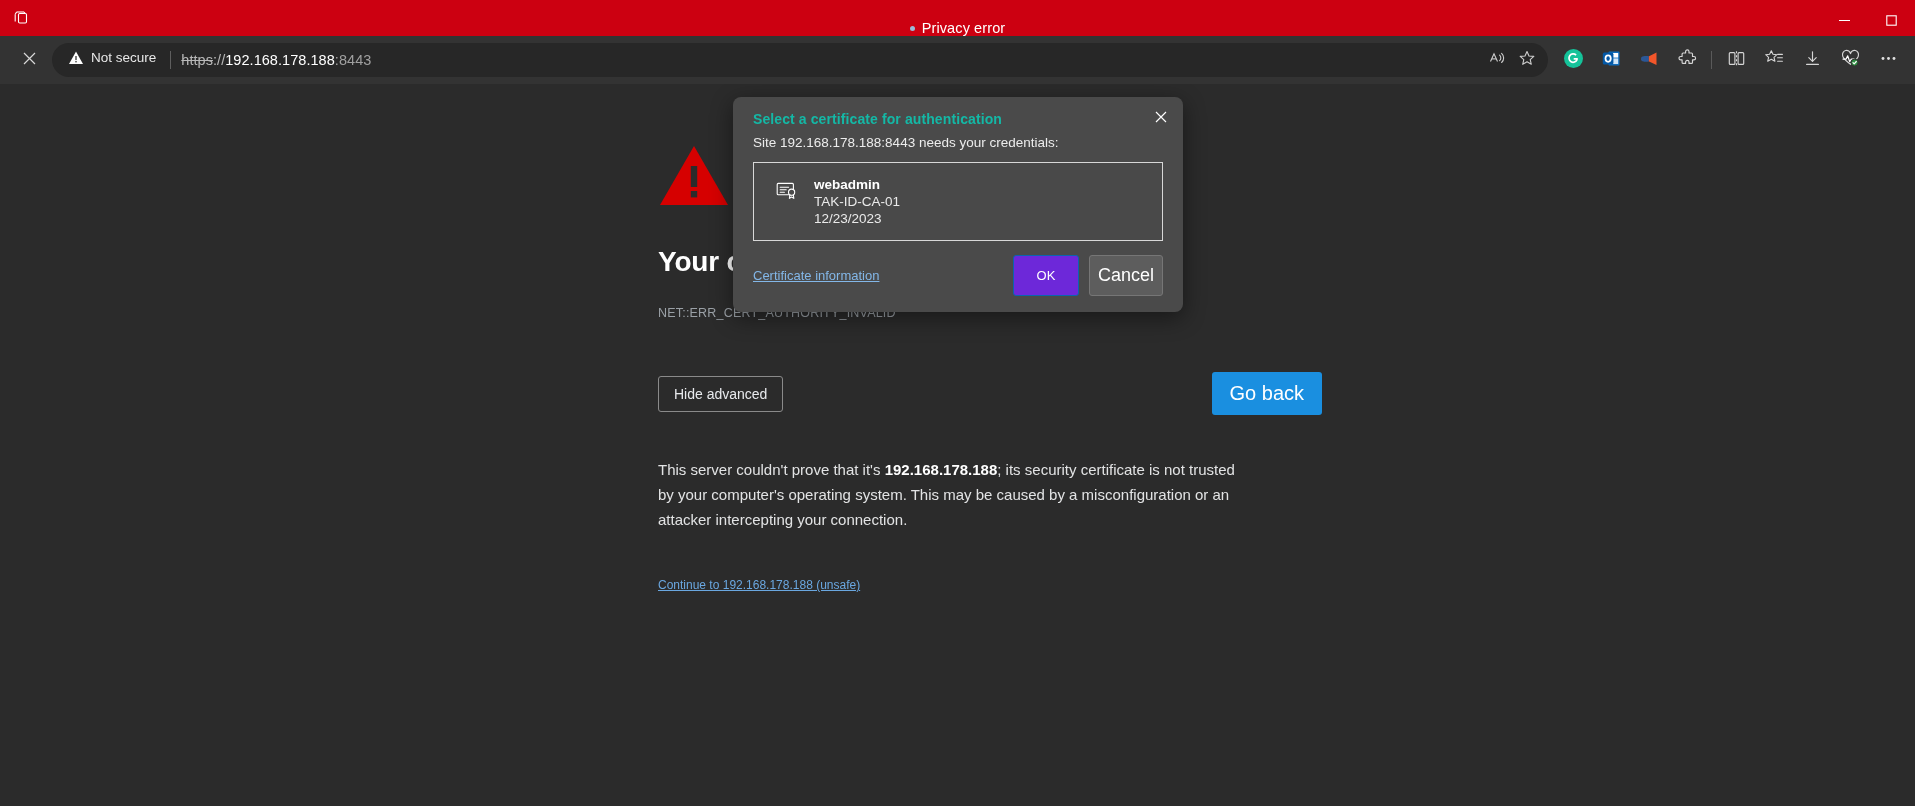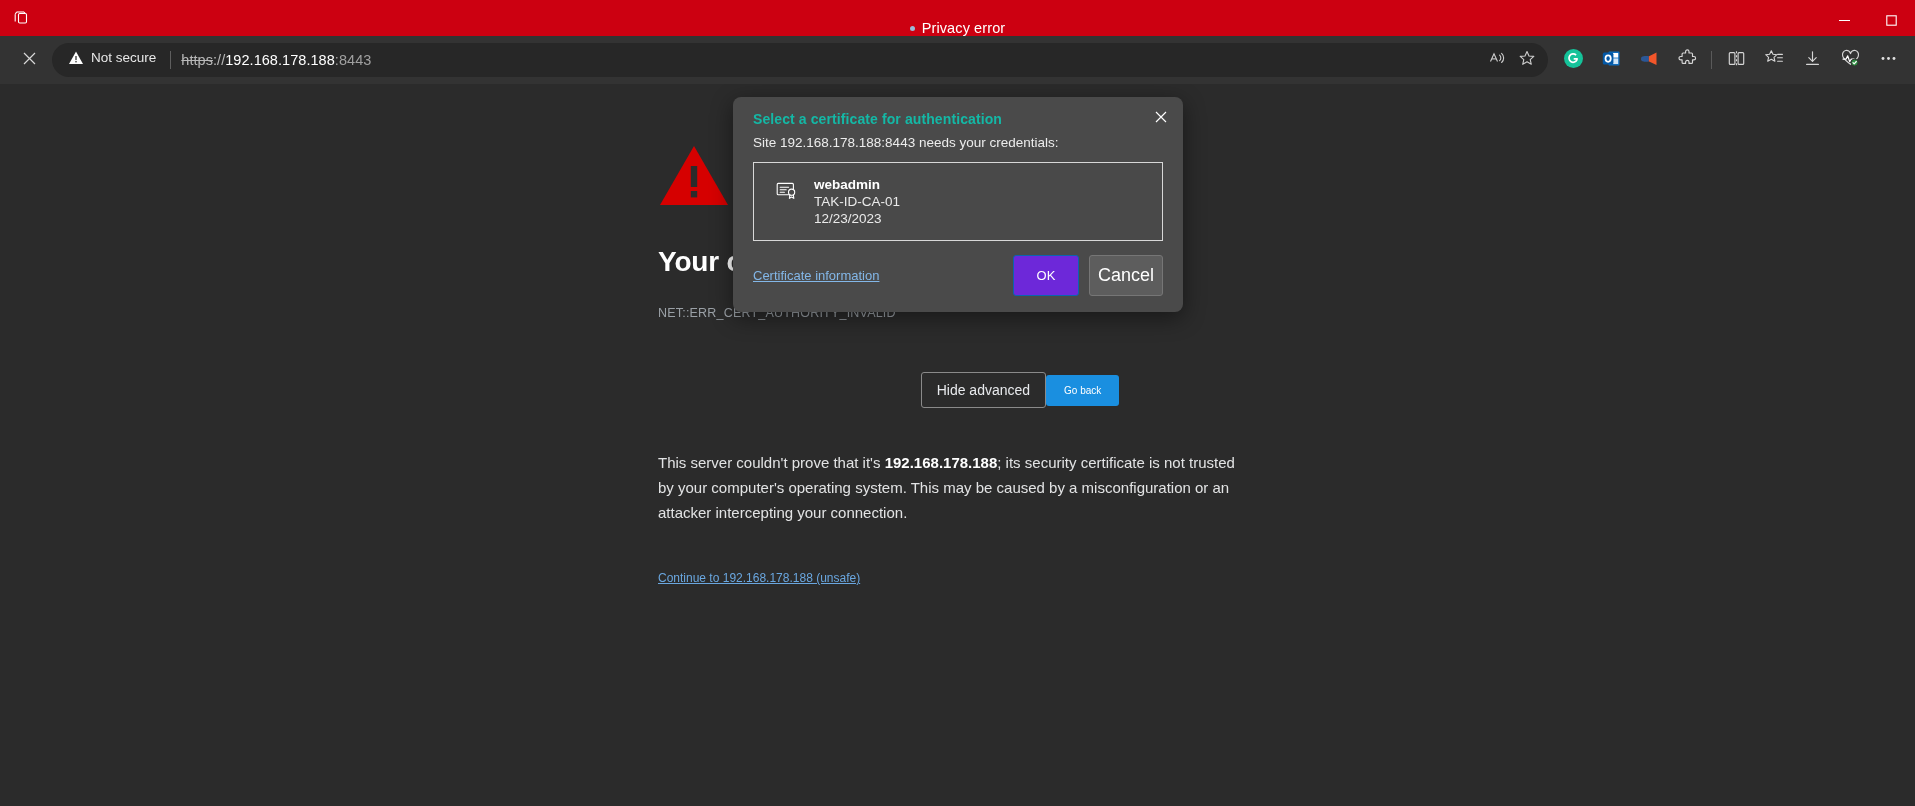--- a/index.html
+++ b/index.html
@@ -188,39 +188,39 @@
   #err-code {
     font-size: 12.5px;
     color: #9aa0a6;
     letter-spacing: .2px;
     margin-bottom: 52px;
   }
 
   #btn-row {
     display: flex;
     align-items: center;
-    justify-content: center;
-    width: 724px;
+    justify-content: space-between;
+    width: 664px;
     margin-bottom: 42px;
   }
   #hide-advanced-btn {
     background: transparent;
     border: 1px solid #8a8a8a;
     color: #e8eaed;
     font-size: 14px;
     font-family: inherit;
     padding: 9px 15px;
     border-radius: 3px;
     cursor: pointer;
   }
   #go-back-btn {
     background: #1a8fe0;
     border: none;
     color: #ffffff;
-    font-size: 10px;
+    font-size: 20px;
     font-family: inherit;
     padding: 10px 18px;
     border-radius: 3px;
     cursor: pointer;
   }
 
   #advanced-body {
     font-size: 15px;
     line-height: 25px;
     color: #e2e3e4;

